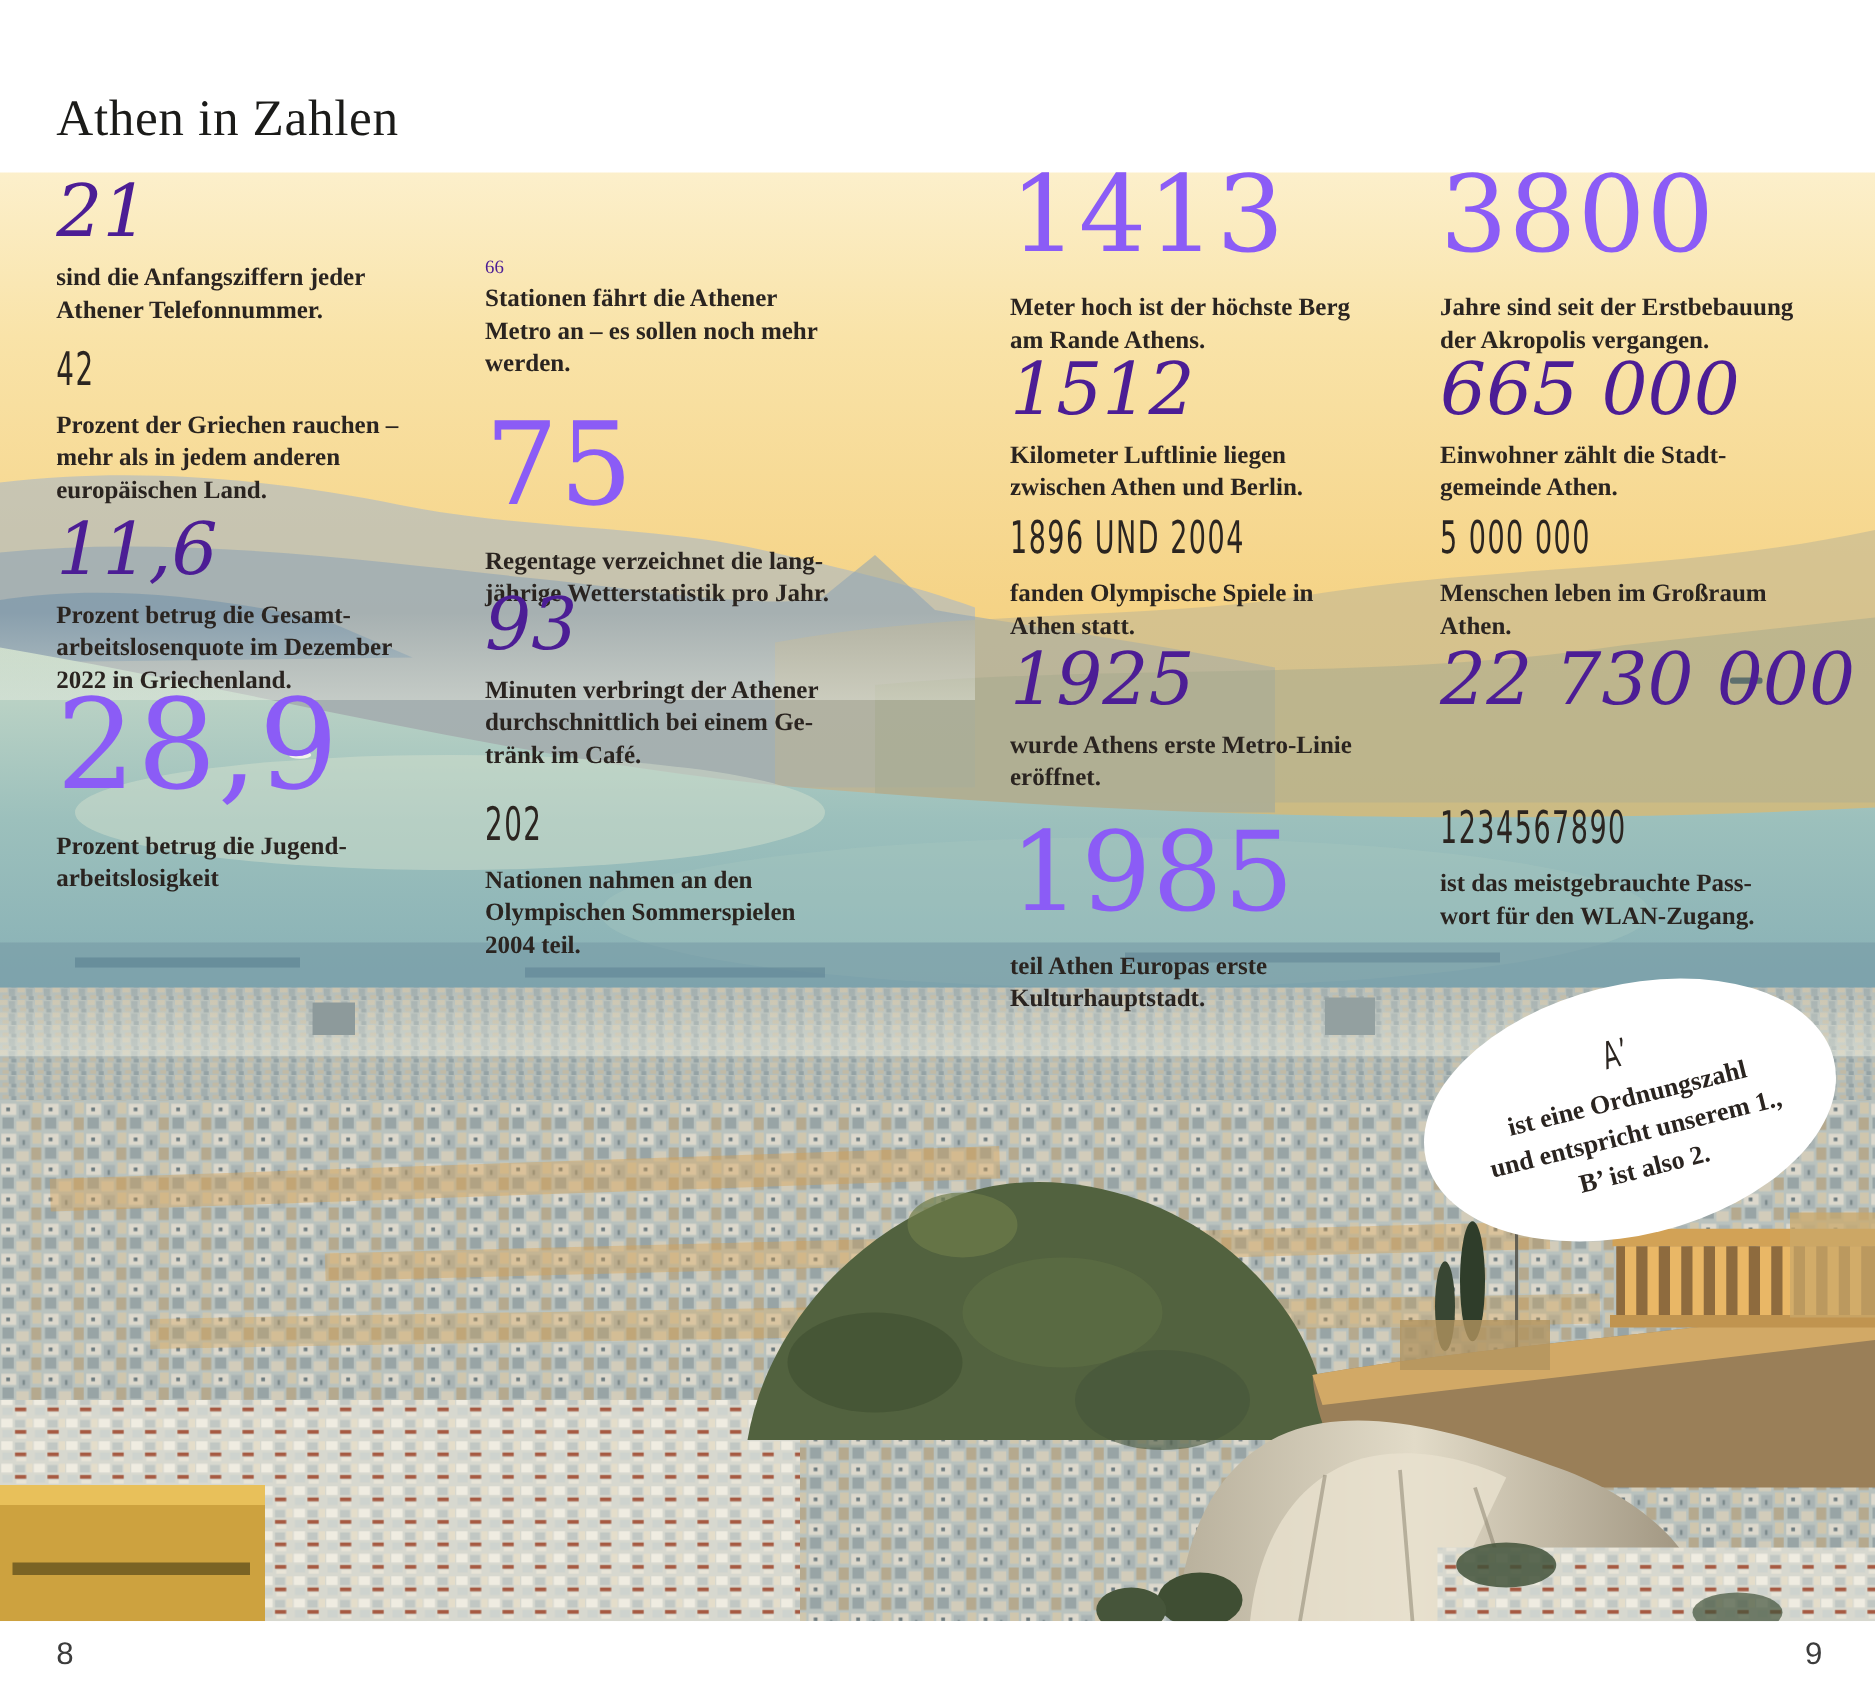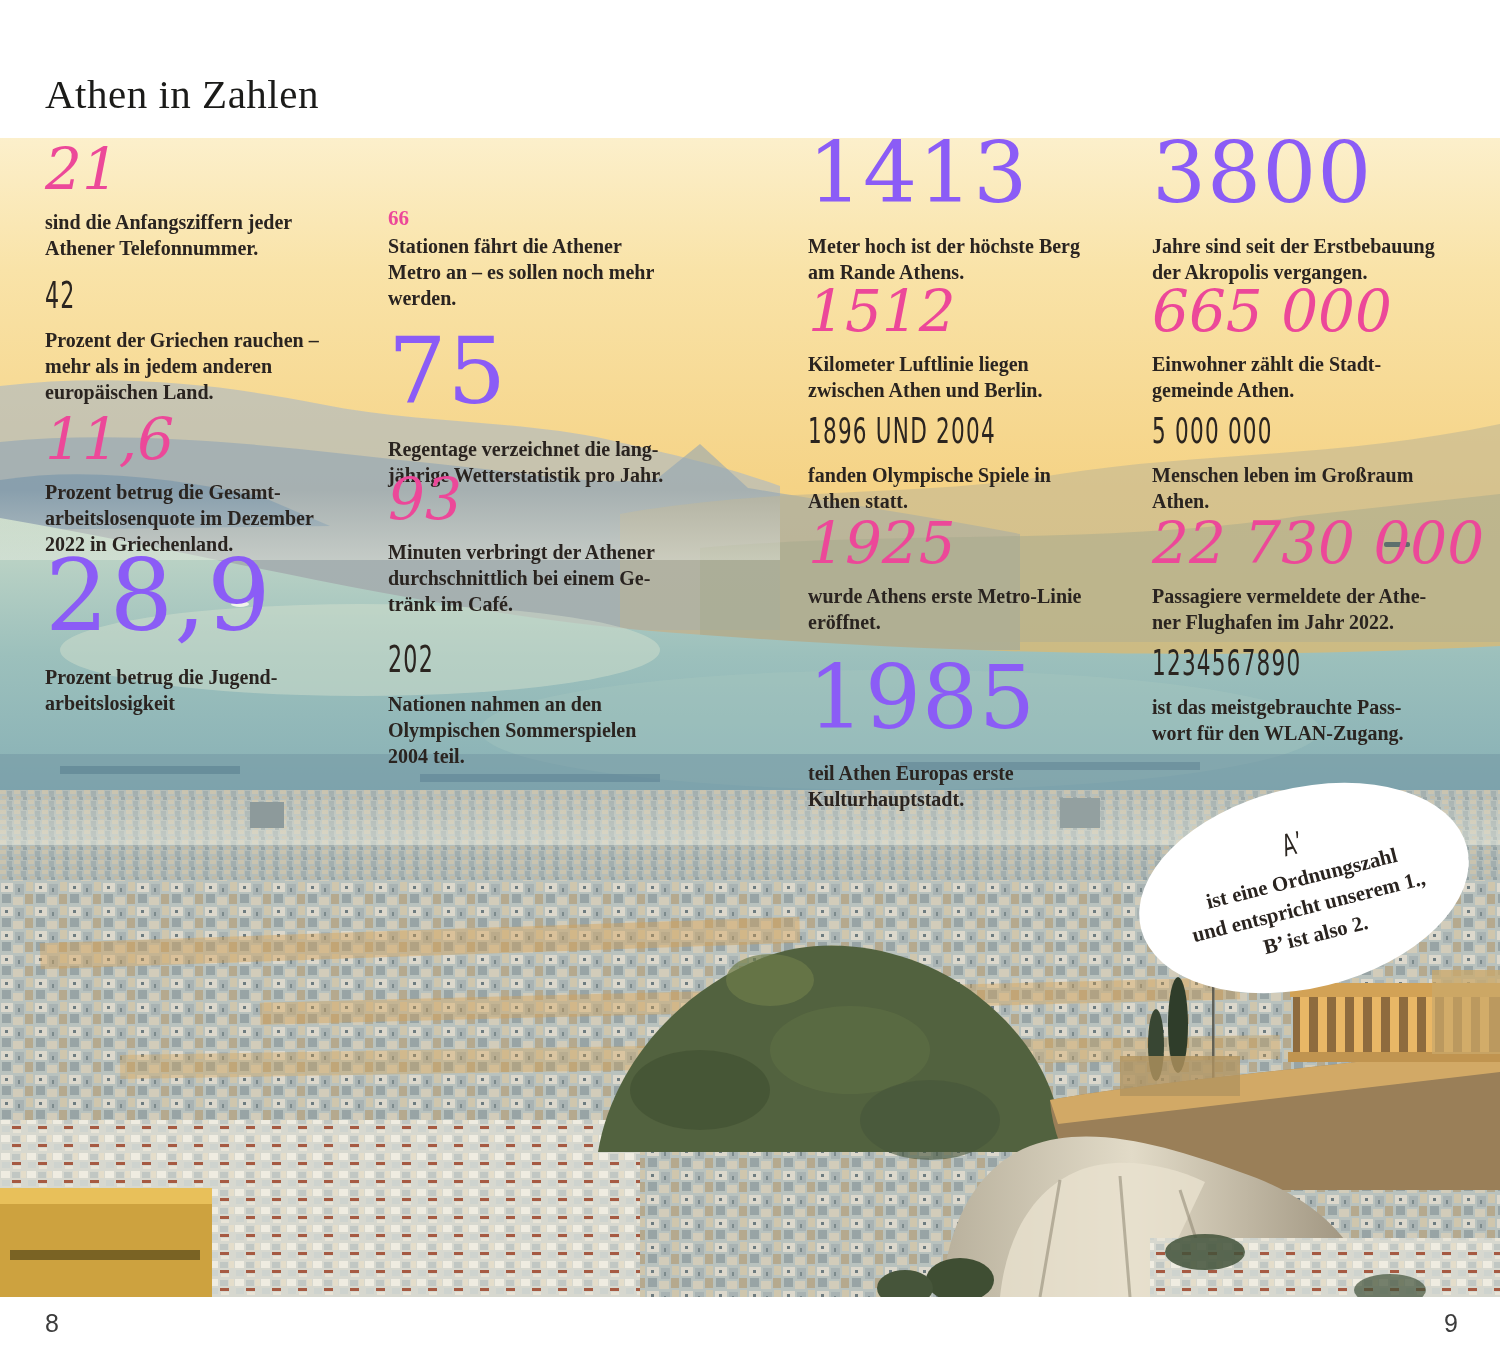--- a/index.html
+++ b/index.html
@@ -6,31 +6,31 @@
   .page{position:relative;width:1500px;height:1357px;overflow:hidden;background:#fff;
         font-family:"Liberation Serif",serif;}
   
   .header{position:absolute;left:0;top:0;width:1500px;height:90px;background:#ffffff;z-index:3;margin-top:48px;}
   .page-title{position:absolute;left:45px;top:22px;font-size:41px;font-weight:400;
               color:#1b1b19;font-family:"Liberation Serif",serif;letter-spacing:.5px;}
   
   .photo-svg{position:absolute;left:0;top:90px;width:1500px;height:1207px;display:block;}
   
   .stat{position:absolute;z-index:4;}
-  .num{font-family:"DejaVu Serif",serif;color:#ec4899;line-height:1;}
+  .num{font-family:"DejaVu Serif",serif;color:#4c1d95;line-height:1;}
   .num.italic{font-style:italic;font-size:58px;font-weight:400;}
   .num.bigwhite{color:#8b5cf6;font-weight:400;letter-spacing:1px;}
   .size100{font-size:100px;letter-spacing:-2px;}
   .size92{font-size:92px;}
   .size88{font-size:88px;margin-top:24px;}
   .size85{font-size:85px;}
   .num.hand{font-family:"DejaVu Sans",sans-serif;font-size:37px;font-weight:400;
             transform:scaleX(.6);transform-origin:0 100%;letter-spacing:2px;
             line-height:1.08;white-space:nowrap;color:#2b2520;}
-  .num.smallbold{font-family:"Liberation Serif",serif;font-size:21px;font-weight:700;line-height:1.25;}
+  .num.smallbold{font-family:"Liberation Serif",serif;font-size:15px;font-weight:400;line-height:1.25;}
   .desc{font-family:"Liberation Serif",serif;font-weight:700;font-size:20px;line-height:1.3;
         color:#2a2420;white-space:pre-line;margin-top:11px;}
   .stat.white .desc{margin-top:18px;}
   
   .bubble{position:absolute;left:1136px;top:788px;width:336px;height:200px;background:#ffffff;
           border-radius:50%;transform:rotate(-14deg);z-index:6;display:flex;flex-direction:column;
           align-items:center;justify-content:center;text-align:center;}
   .bubble-head{font-family:"DejaVu Sans",sans-serif;font-size:30px;color:#2b2520;
                transform:scaleX(.62);transform-origin:50% 100%;letter-spacing:2px;margin-bottom:4px;}
   .bubble-text{font-family:"Liberation Serif",serif;font-weight:700;font-size:21px;line-height:1.38;
@@ -260,22 +260,20 @@
     <div class="desc">Einwohner zählt die Stadt-
 gemeinde Athen.</div>
   </div>
   <div class="stat" style="left:1152px;top:412px;width:340px">
     <div class="num hand" style="font-size:36px">5 000 000</div>
     <div class="desc">Menschen leben im Großraum
 Athen.</div>
   </div>
   <div class="stat" style="left:1152px;top:514px;width:340px">
     <div class="num italic">22 730 000</div>
-    <div class="desc">Passagiere vermeldete der Athe-
-ner Flughafen im Jahr 2022.</div>
   </div>
   <div class="stat" style="left:1152px;top:644px;width:340px">
     <div class="num hand" style="font-size:36px">1234567890</div>
     <div class="desc">ist das meistgebrauchte Pass-
 wort für den WLAN-Zugang.</div>
   </div>
 
   <div class="bubble">
     <div class="bubble-head">A’</div>
     <div class="bubble-text">ist eine Ordnungszahl

